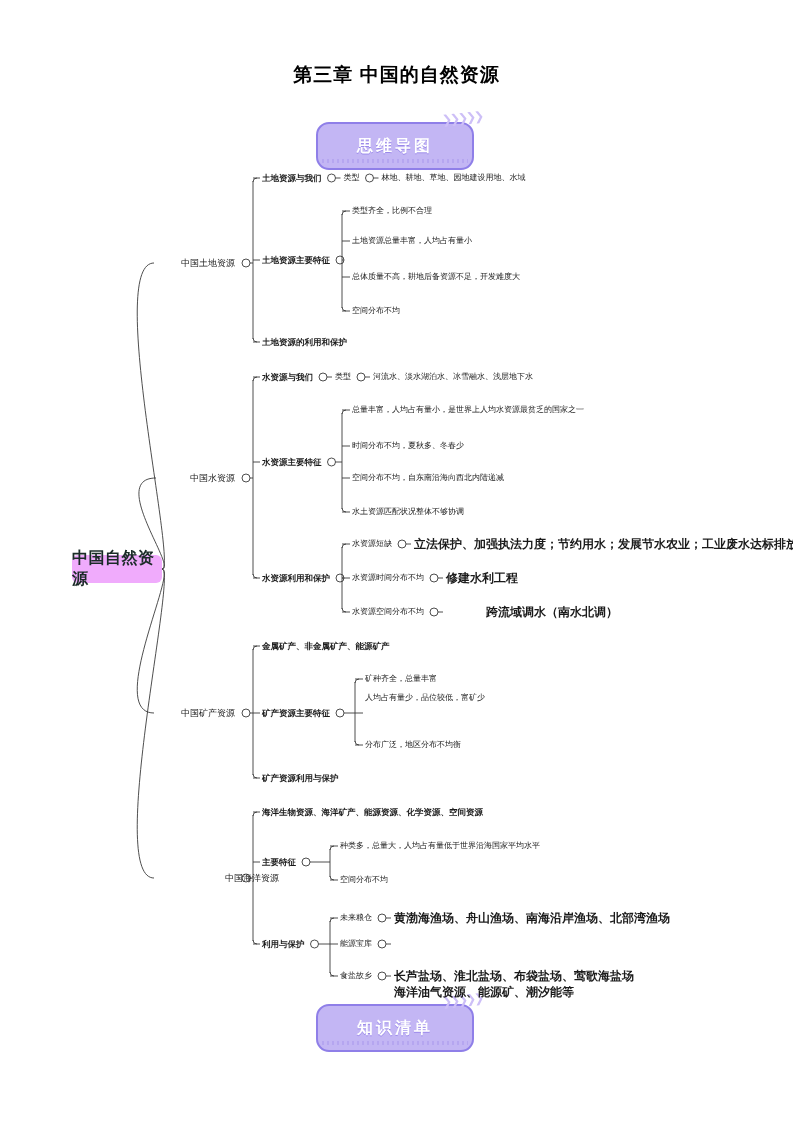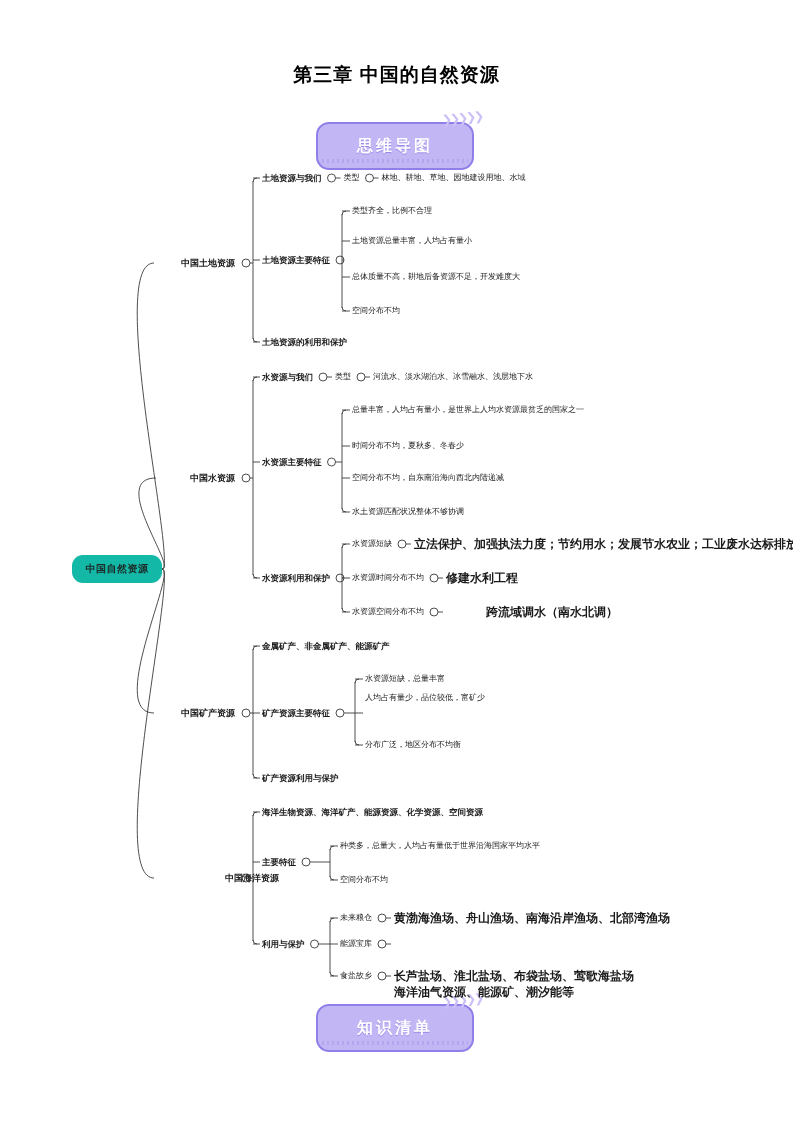--- a/index.html
+++ b/index.html
@@ -88,41 +88,41 @@
   #map-canvas line, #map-canvas path { stroke: #3a3a3a; fill: none; }
 
   
   #root-node {
     position: absolute;
     left: 72px;
     top: 555px;
     width: 90px;
     height: 28px;
     box-sizing: border-box;
-    background: #14b8a6;
-    border-radius: 11px;
+    background: #f0abfc;
+    border-radius: 6px;
     display: flex;
     align-items: center;
     justify-content: center;
-    font-size: 10px;
+    font-size: 16px;
     font-weight: bold;
     letter-spacing: 0.5px;
     color: #1b2b28;
   }
 
   
   .node {
     position: absolute;
     font-size: 8.5px;
     line-height: 1;
     color: #1a1a1a;
     white-space: nowrap;
     transform: translateY(-50%);
   }
-  .node.lvl1 { font-size: 9px; font-weight: bold; text-align: center; }
+  .node.lvl1 { font-size: 9px; font-weight: normal; text-align: center; }
   .node.lvl2 { font-size: 8.5px; font-weight: bold; }
   .node.lvl3 { font-size: 8px; font-weight: normal; }
   .node.lvl4 { font-size: 12px; font-weight: bold; }
 </style>
 </head>
 <body>
 
 <div id="page-title">第三章  中国的自然资源</div>
 
 <div class="badge-wrap" id="badge-top">
@@ -277,21 +277,21 @@
     <div class="node lvl3" style="left: 352px; top: 512px;"><span>水土资源匹配状况整体不够协调</span></div>
     <div class="node lvl2" style="left: 262px; top: 578px;"><span>水资源利用和保护</span></div>
     <div class="node lvl3" style="left: 352px; top: 544px;"><span>水资源短缺</span></div>
     <div class="node lvl4" style="left: 414px; top: 544px;"><span>立法保护、加强执法力度；节约用水；发展节水农业；工业废水达标排放</span></div>
     <div class="node lvl3" style="left: 352px; top: 578px;"><span>水资源时间分布不均</span></div>
     <div class="node lvl4" style="left: 446px; top: 578px;"><span>修建水利工程</span></div>
     <div class="node lvl3" style="left: 352px; top: 612px;"><span>水资源空间分布不均</span></div>
     <div class="node lvl4" style="left: 446px; top: 612px; padding-left: 40px;"><span>跨流域调水（南水北调）</span></div>
     <div class="node lvl2" style="left: 262px; top: 646px;"><span>金属矿产、非金属矿产、能源矿产</span></div>
     <div class="node lvl2" style="left: 262px; top: 713px;"><span>矿产资源主要特征</span></div>
-    <div class="node lvl3" style="left: 365px; top: 679px;"><span>水资源短缺，总量丰富</span></div>
+    <div class="node lvl3" style="left: 365px; top: 679px;"><span>矿种齐全，总量丰富</span></div>
     <div class="node lvl3" style="left: 365px; top: 698px;"><span>人均占有量少，品位较低，富矿少</span></div>
     <div class="node lvl3" style="left: 365px; top: 745px;"><span>分布广泛，地区分布不均衡</span></div>
     <div class="node lvl2" style="left: 262px; top: 778px;"><span>矿产资源利用与保护</span></div>
     <div class="node lvl2" style="left: 262px; top: 812px;"><span>海洋生物资源、海洋矿产、能源资源、化学资源、空间资源</span></div>
     <div class="node lvl2" style="left: 262px; top: 862px;"><span>主要特征</span></div>
     <div class="node lvl3" style="left: 340px; top: 846px;"><span>种类多，总量大，人均占有量低于世界沿海国家平均水平</span></div>
     <div class="node lvl3" style="left: 340px; top: 880px;"><span>空间分布不均</span></div>
     <div class="node lvl2" style="left: 262px; top: 944px;"><span>利用与保护</span></div>
     <div class="node lvl3" style="left: 340px; top: 918px;"><span>未来粮仓</span></div>
     <div class="node lvl4" style="left: 394px; top: 918px;"><span>黄渤海渔场、舟山渔场、南海沿岸渔场、北部湾渔场</span></div>

